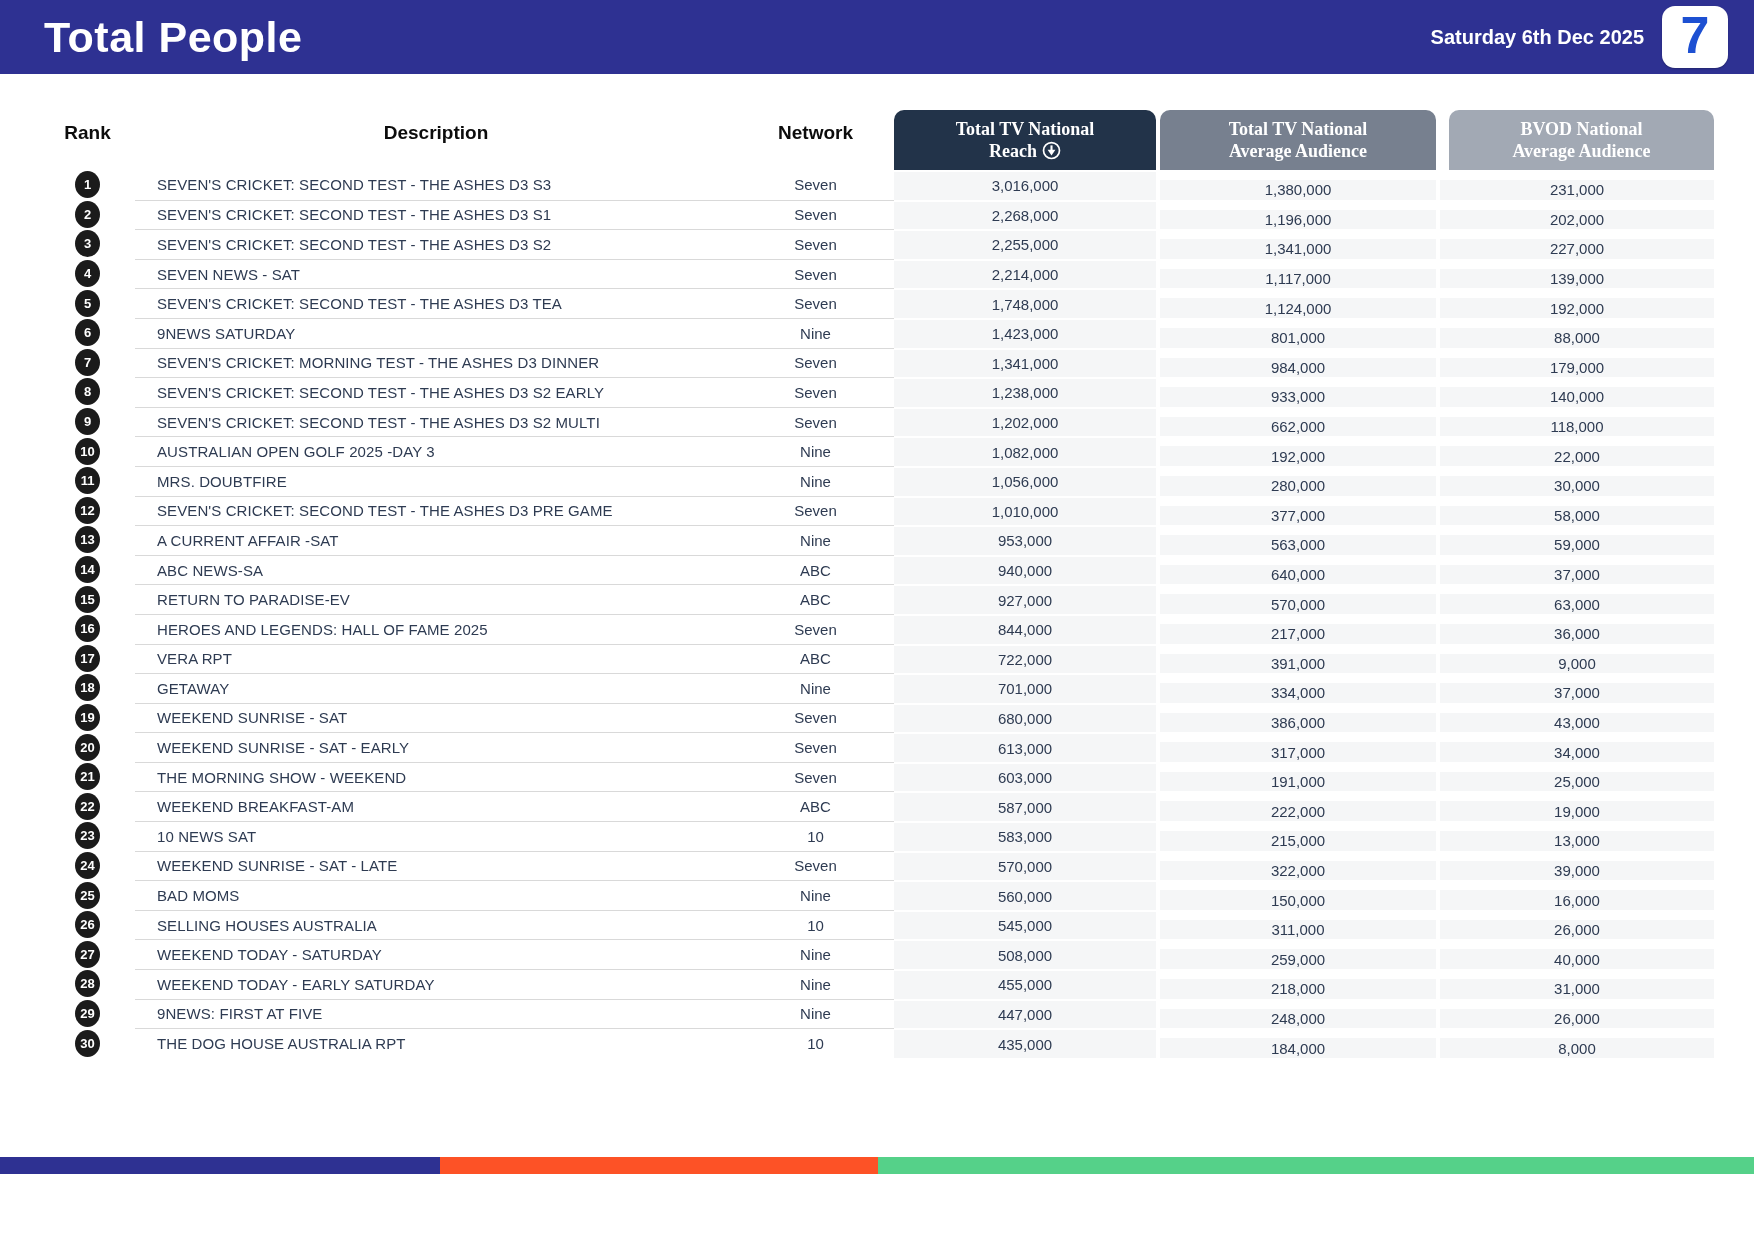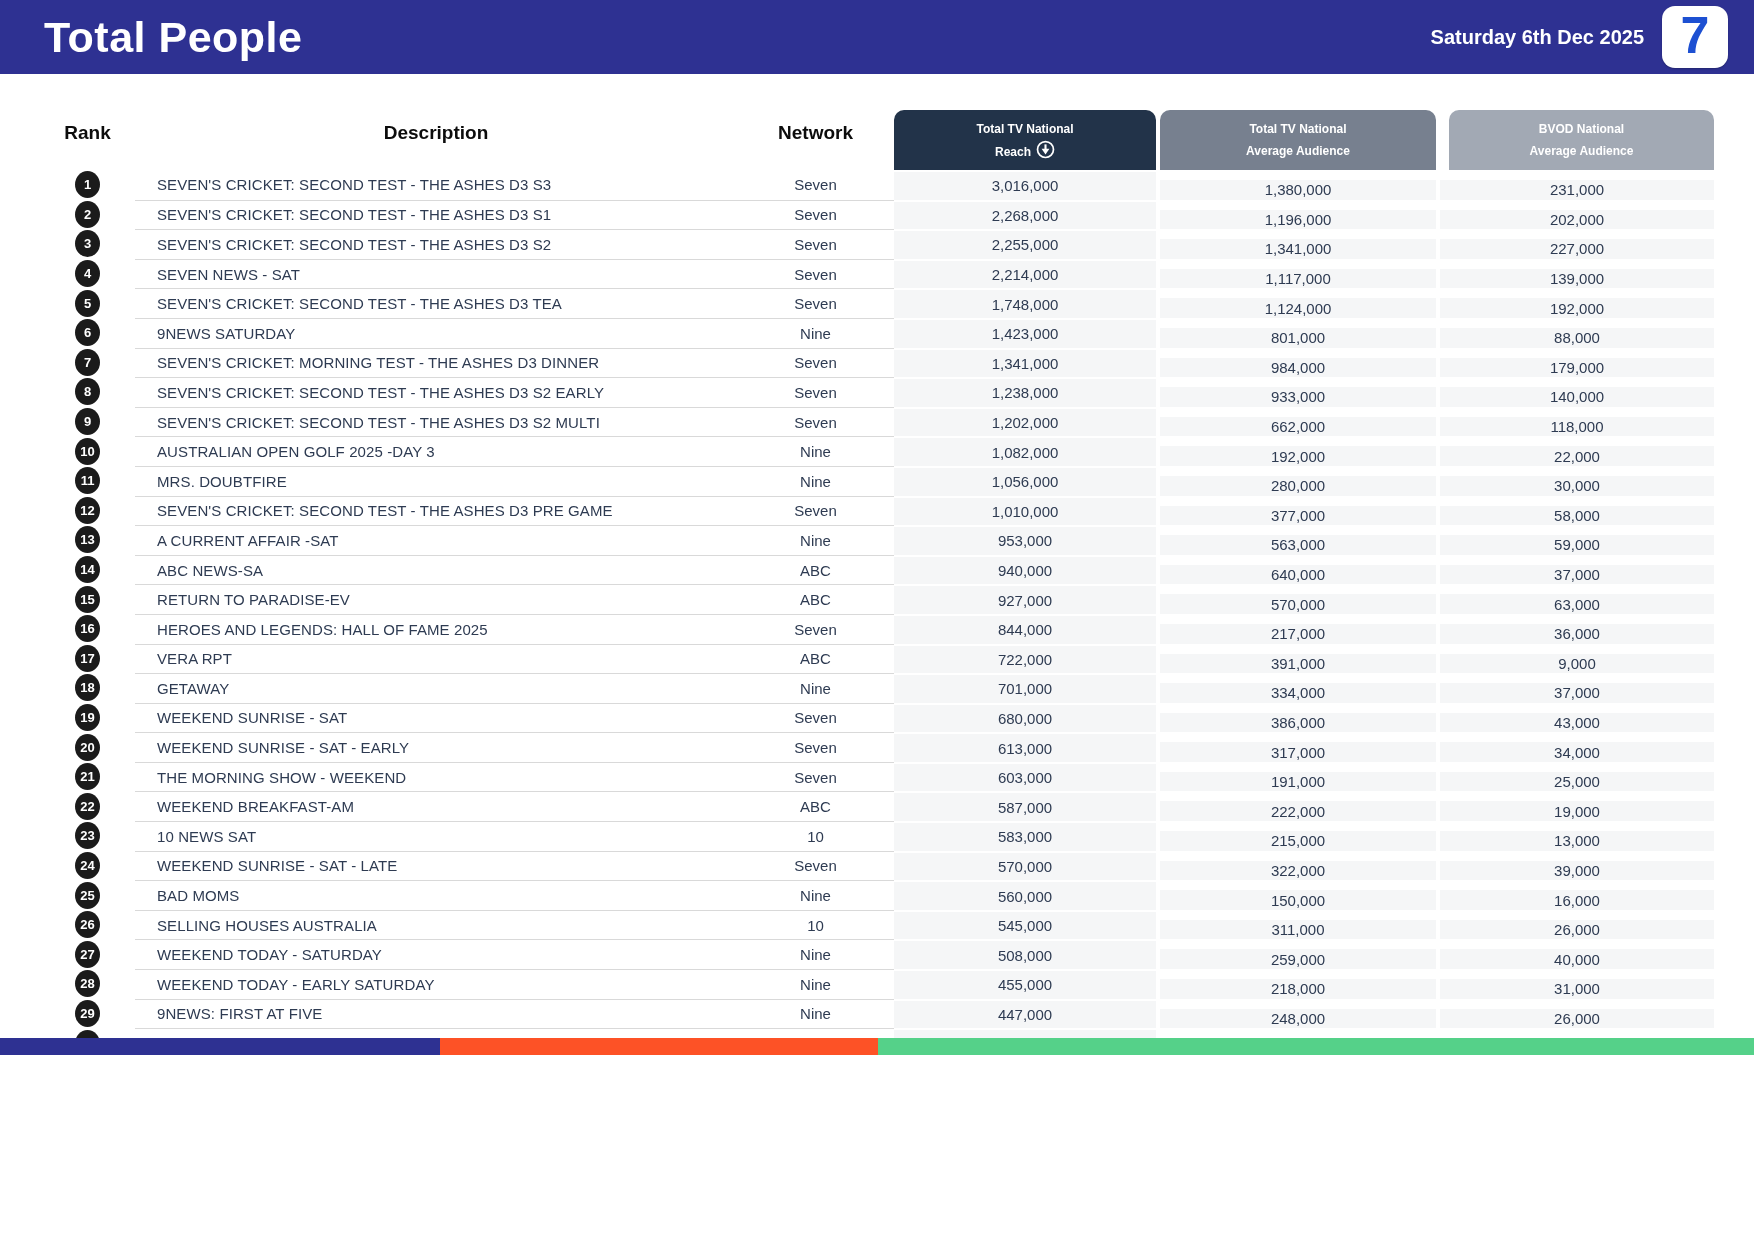--- a/index.html
+++ b/index.html
@@ -1,18 +1,18 @@
 <!DOCTYPE html>
 <html><head>
 <meta charset="utf-8">
 <style>
   html,body{margin:0;padding:0;background:#ffffff;}
   .page{
     position:relative;
-    width:1754px;height:1055px;
+    width:1754px;height:1174px;
     background:#ffffff;
     font-family:"Liberation Sans","DejaVu Sans",sans-serif;
     overflow:hidden;
   }
 
   
   .banner{
     position:absolute;top:0;left:0;right:0;height:74px;
     background:#2e3192;
     display:flex;align-items:center;justify-content:space-between;
@@ -43,22 +43,23 @@
   }
   .thead{
     display:grid;grid-template-columns:var(--cols);height:74px;align-items:end;
   }
   .th-plain{
     align-self:center;font-size:19px;font-weight:bold;color:#0c0c0c;text-align:center;
   }
   .box{
     height:60px;border-radius:10px 10px 0 0;
     display:flex;align-items:center;justify-content:center;text-align:center;
-    color:#ffffff;font-size:12px;font-weight:bold;line-height:22px;
+    color:#ffffff;font-size:18px;font-weight:bold;line-height:22px;
     box-sizing:border-box;
+    font-family:Liberation Serif, serif;
   }
   .box-reach{background:#223349;}
   .box-avg{background:#77808f;margin-left:4px;}
   .box-bvod{background:#a2a9b4;margin-left:13px;}
   .sort-icon{vertical-align:-3px;margin-left:5px;}
 
   .row{
     display:grid;grid-template-columns:var(--cols);height:29.6px;
   }
   .cell{display:flex;align-items:center;box-sizing:border-box;font-size:15px;}

